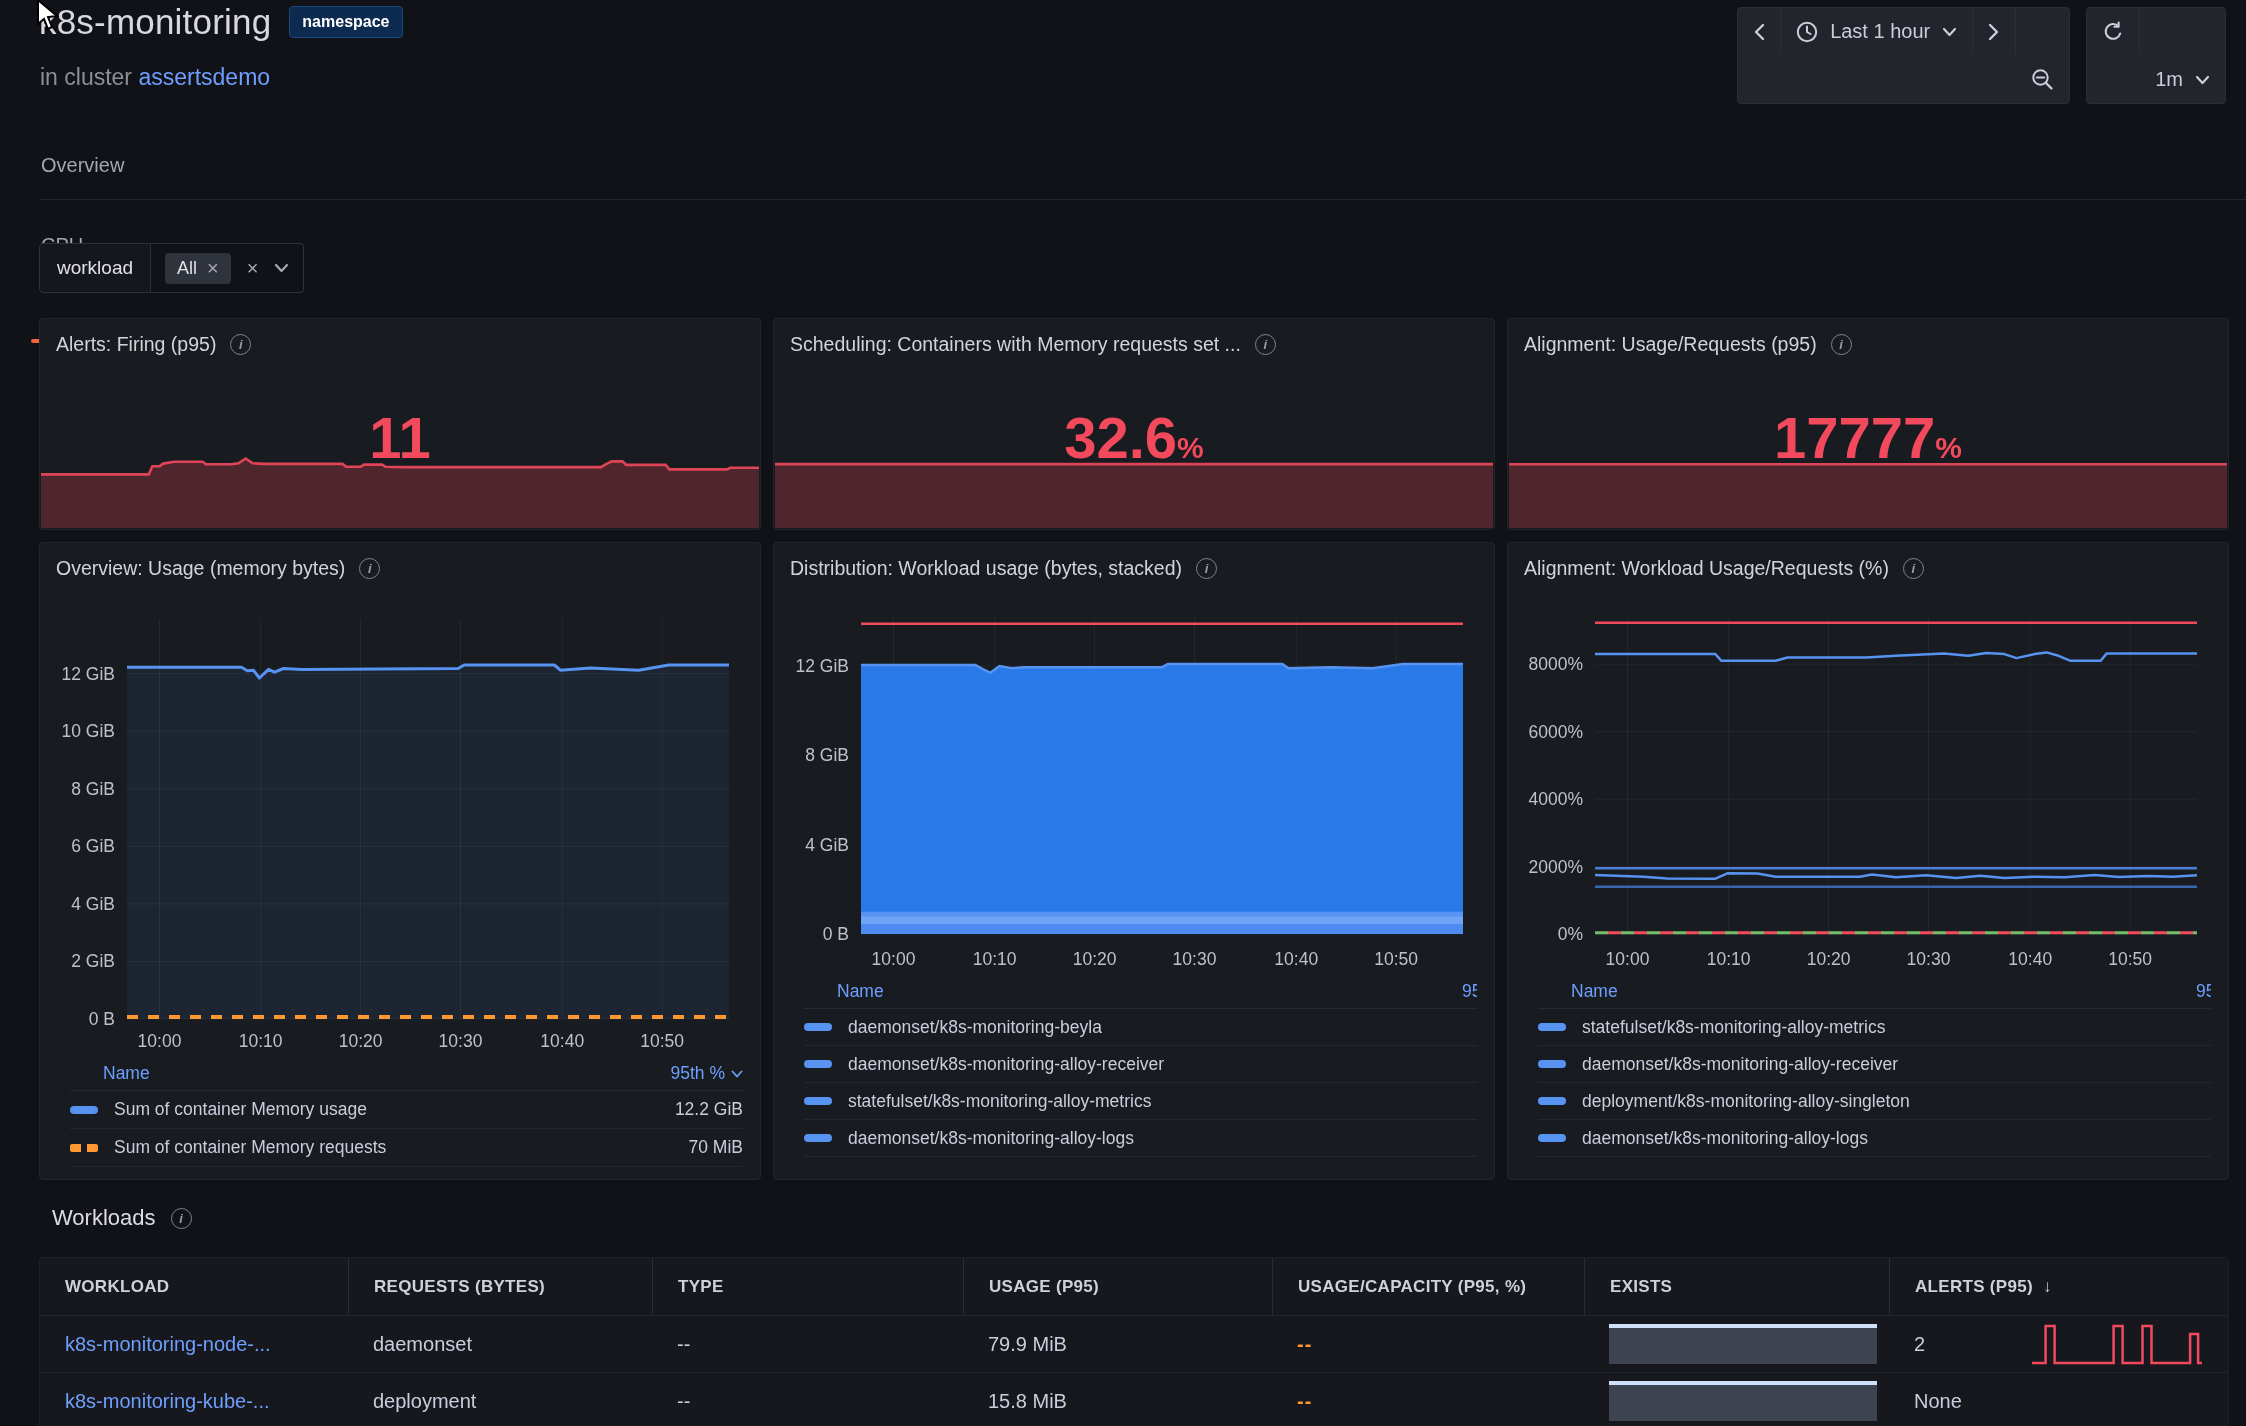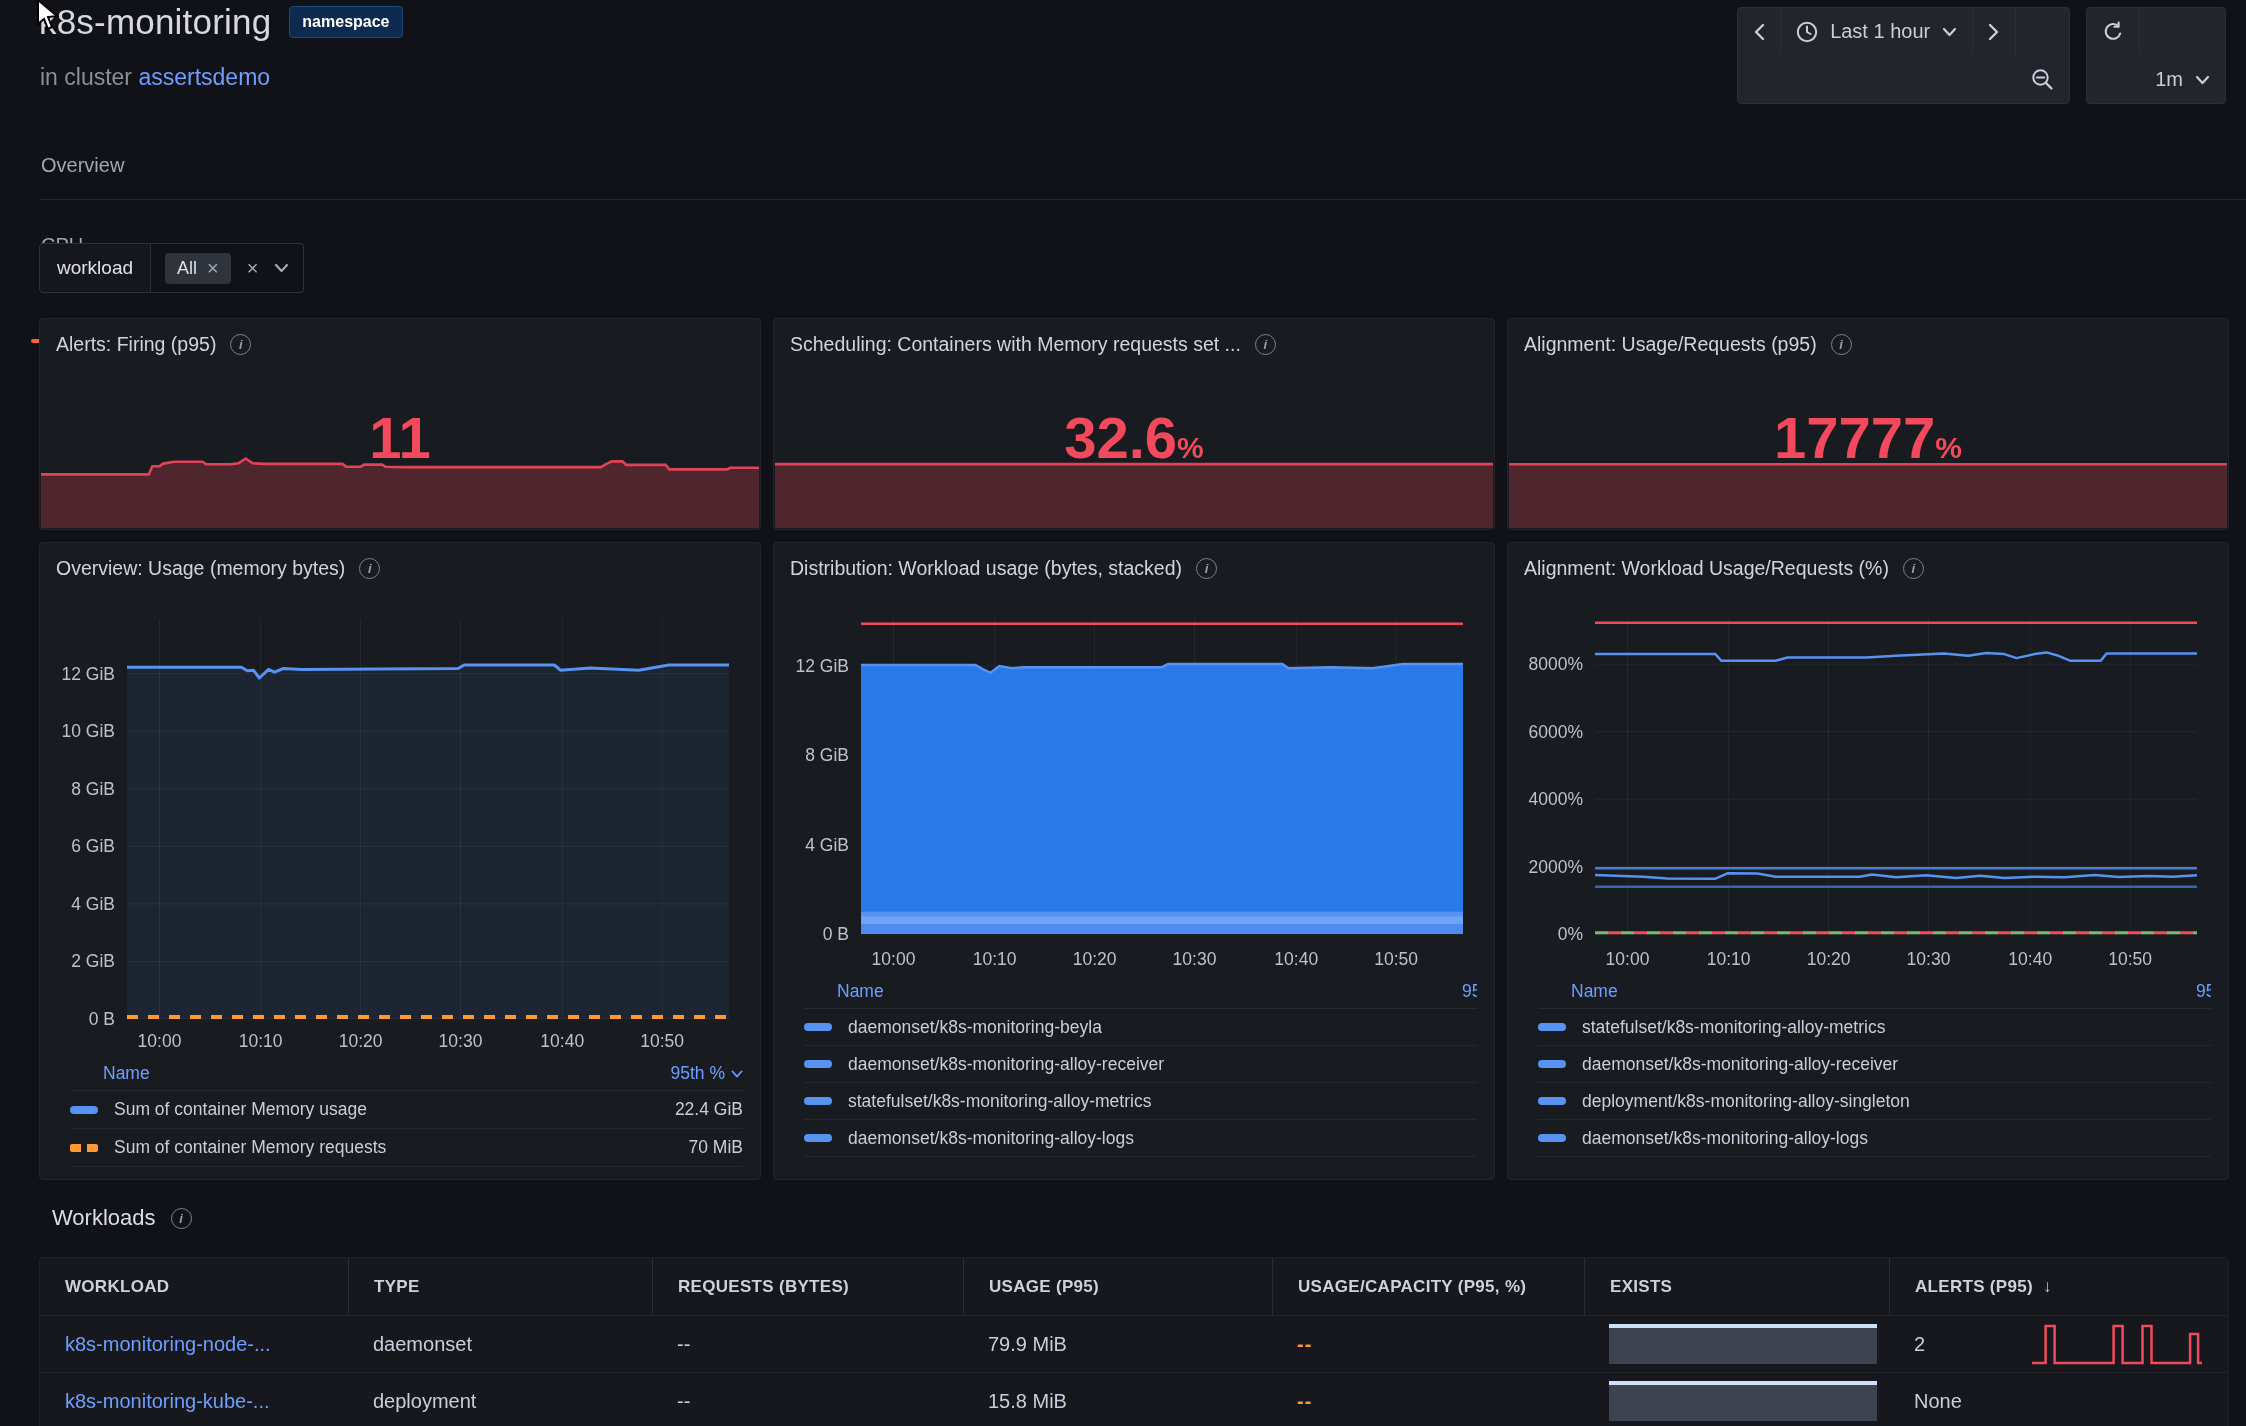--- a/index.html
+++ b/index.html
@@ -264,21 +264,21 @@
             <span class="lh-val">
               <span>95th %</span>
               <svg width="12" height="8" viewBox="0 0 12 8">
                 <polyline points="1.5,1.5 6,6.5 10.5,1.5" fill="none" stroke="#6e9fff" stroke-width="1.8" stroke-linecap="round"></polyline>
               </svg>
             </span>
           </div>
           <div class="legend-row lr38">
             <span class="swatch" style="background: rgb(87, 148, 242);"></span>
             <span class="lbl">Sum of container Memory usage</span>
-            <span class="val">22.4 GiB</span>
+            <span class="val">12.2 GiB</span>
           </div>
           <div class="legend-row lr38">
             <span class="swatch dashed"></span>
             <span class="lbl">Sum of container Memory requests</span>
             <span class="val">70 MiB</span>
           </div>
         </div>
     </div>
     <div class="panel">
       <div class="panel-head">
@@ -405,24 +405,24 @@
     <div class="wl-head">
       <span class="wl-title">Workloads</span>
       <span class="info-icon">i</span>
     </div>
     <div class="wtable">
       <div class="trow thead">
         <div class="th">
             <span>WORKLOAD</span>
           </div>
         <div class="th">
+            <span>REQUESTS (BYTES)</span>
+          </div>
+        <div class="th">
             <span>TYPE</span>
-          </div>
-        <div class="th">
-            <span>REQUESTS (BYTES)</span>
           </div>
         <div class="th">
             <span>USAGE (P95)</span>
           </div>
         <div class="th">
             <span>USAGE/CAPACITY (P95, %)</span>
           </div>
         <div class="th">
             <span>EXISTS</span>
           </div>

